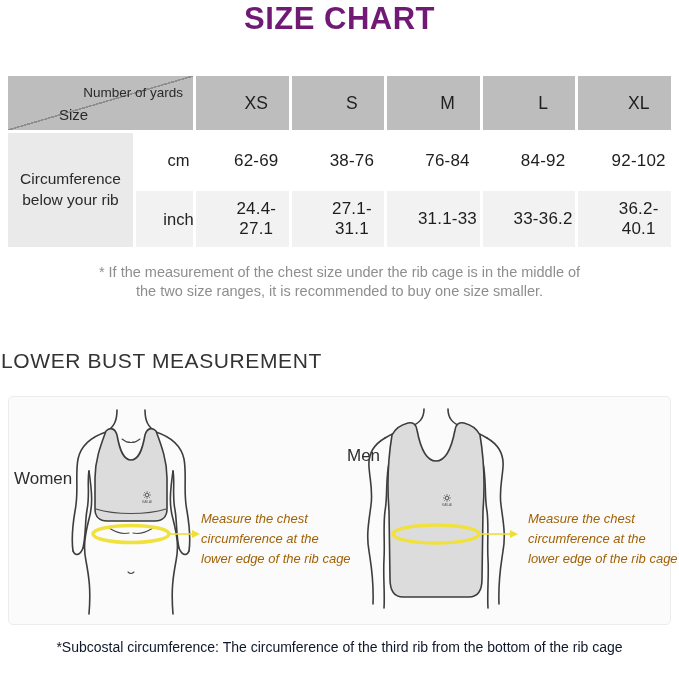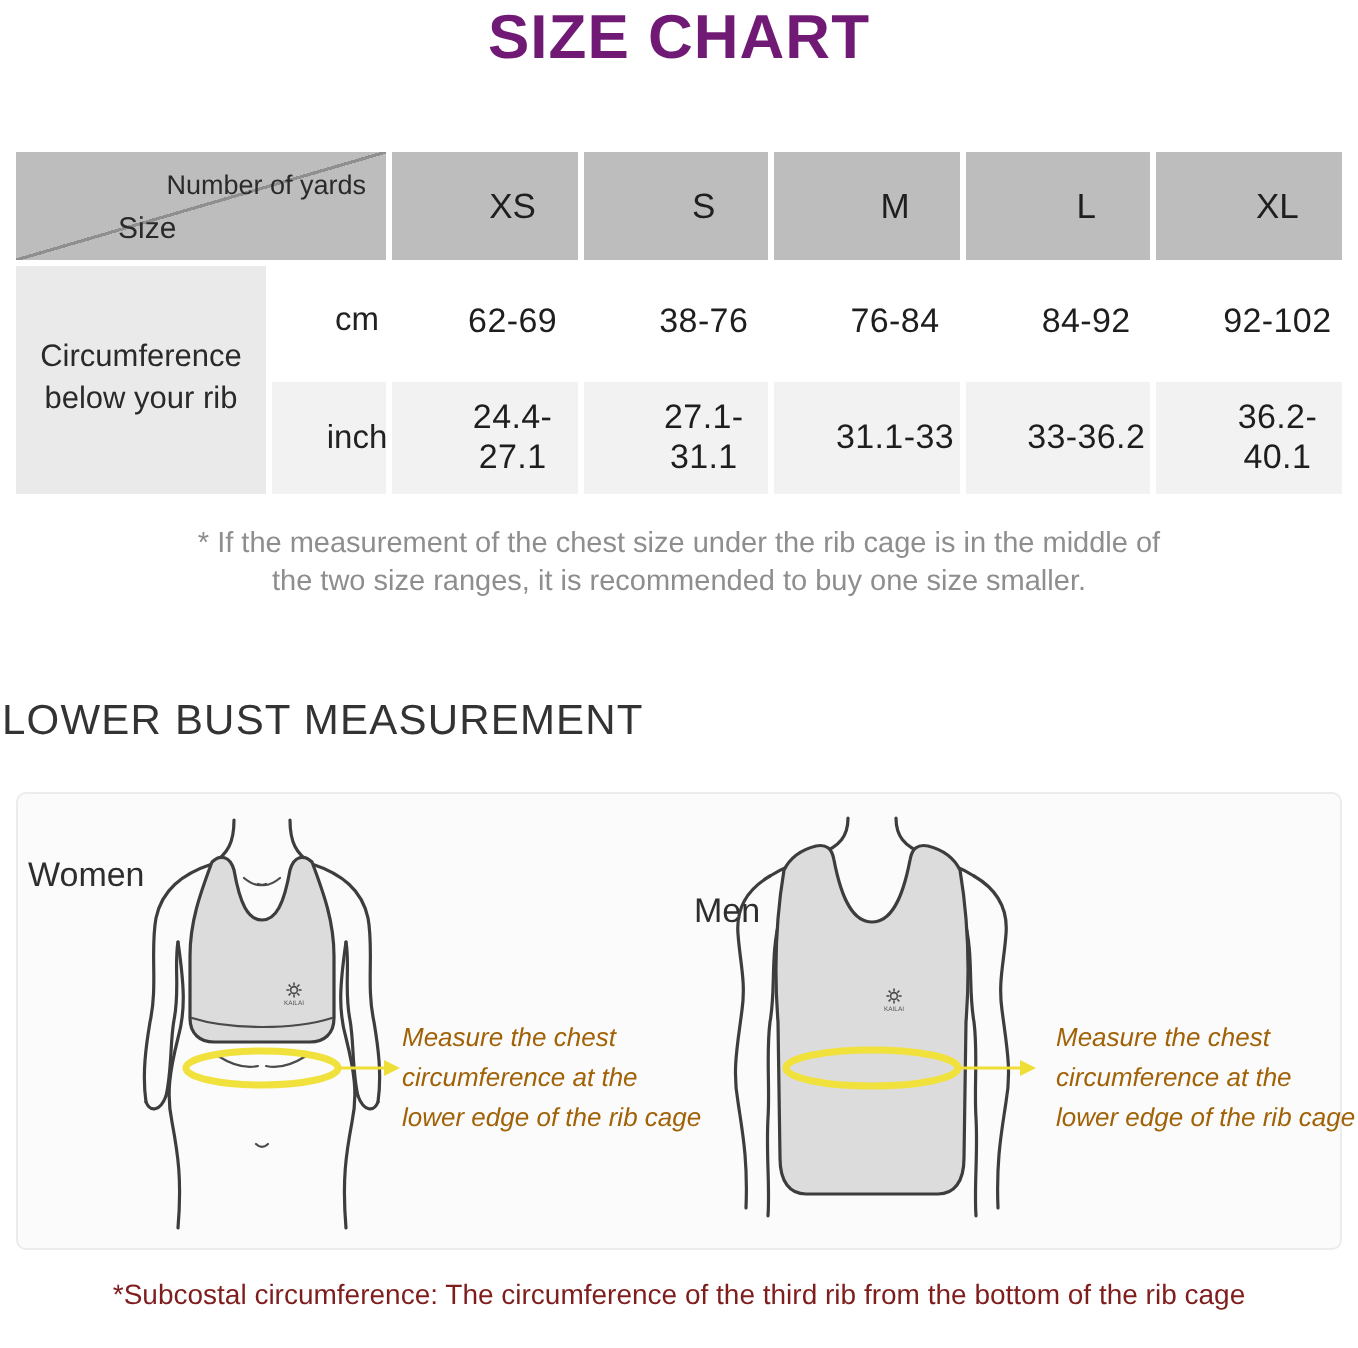--- a/index.html
+++ b/index.html
@@ -32,41 +32,41 @@
   .table-footnote{position:absolute;top:263px;left:0;width:100%;text-align:center;
                   font-size:14.5px;line-height:19px;color:#8e8e8e;white-space:pre-line;}
 
   .section-heading{position:absolute;left:1px;top:349px;font-size:21px;font-weight:400;
                    letter-spacing:.6px;color:#333;}
 
   
   .figure-panel{position:absolute;left:8px;top:396px;width:661px;height:227px;
                 background:#fbfbfb;border:1px solid #ececec;border-radius:5px;}
   .fig-label{position:absolute;font-size:17px;color:#2e2e2e;}
-  .fig-label.women{left:14px;top:428px;}
+  .fig-label.women{left:14px;top:469px;}
   .fig-label.men{left:347px;top:446px;}
   .fig-svg{position:absolute;top:406px;height:212px;}
   .fig-svg.women{left:55px;width:145px;}
   .fig-svg.men{left:363px;width:148px;}
   .outline{fill:none;stroke:#3d3d3d;stroke-width:1.6;stroke-linecap:round;}
   .garment{fill:#dcdcdc;stroke:#3d3d3d;stroke-width:1.6;}
   .hint{fill:none;stroke:#4a4a4a;stroke-width:1.1;stroke-linecap:round;}
   .tape{fill:none;stroke:#f1e13c;stroke-width:3.5;}
 
   .measure-arrow{position:absolute;top:528px;height:12px;}
   .measure-arrow.women{left:169px;width:31px;}
   .measure-arrow.men{left:480px;width:38px;}
 
   .annotation{position:absolute;font-size:13px;line-height:20px;color:#a16207;
               white-space:pre-line;font-style:italic;}
   .annotation.women{left:201px;top:509px;width:165px;}
   .annotation.men{left:528px;top:509px;width:150px;}
 
   .bottom-footnote{position:absolute;top:639px;left:0;width:100%;text-align:center;
-                   font-size:14px;color:#7f1d1d;}
+                   font-size:14px;color:#0f172a;}
 </style>
 </head>
 <body>
 
 <div id="page">
 
   <div class="title">SIZE CHART</div>
 
   <div class="size-table">
     <div class="cell corner">

